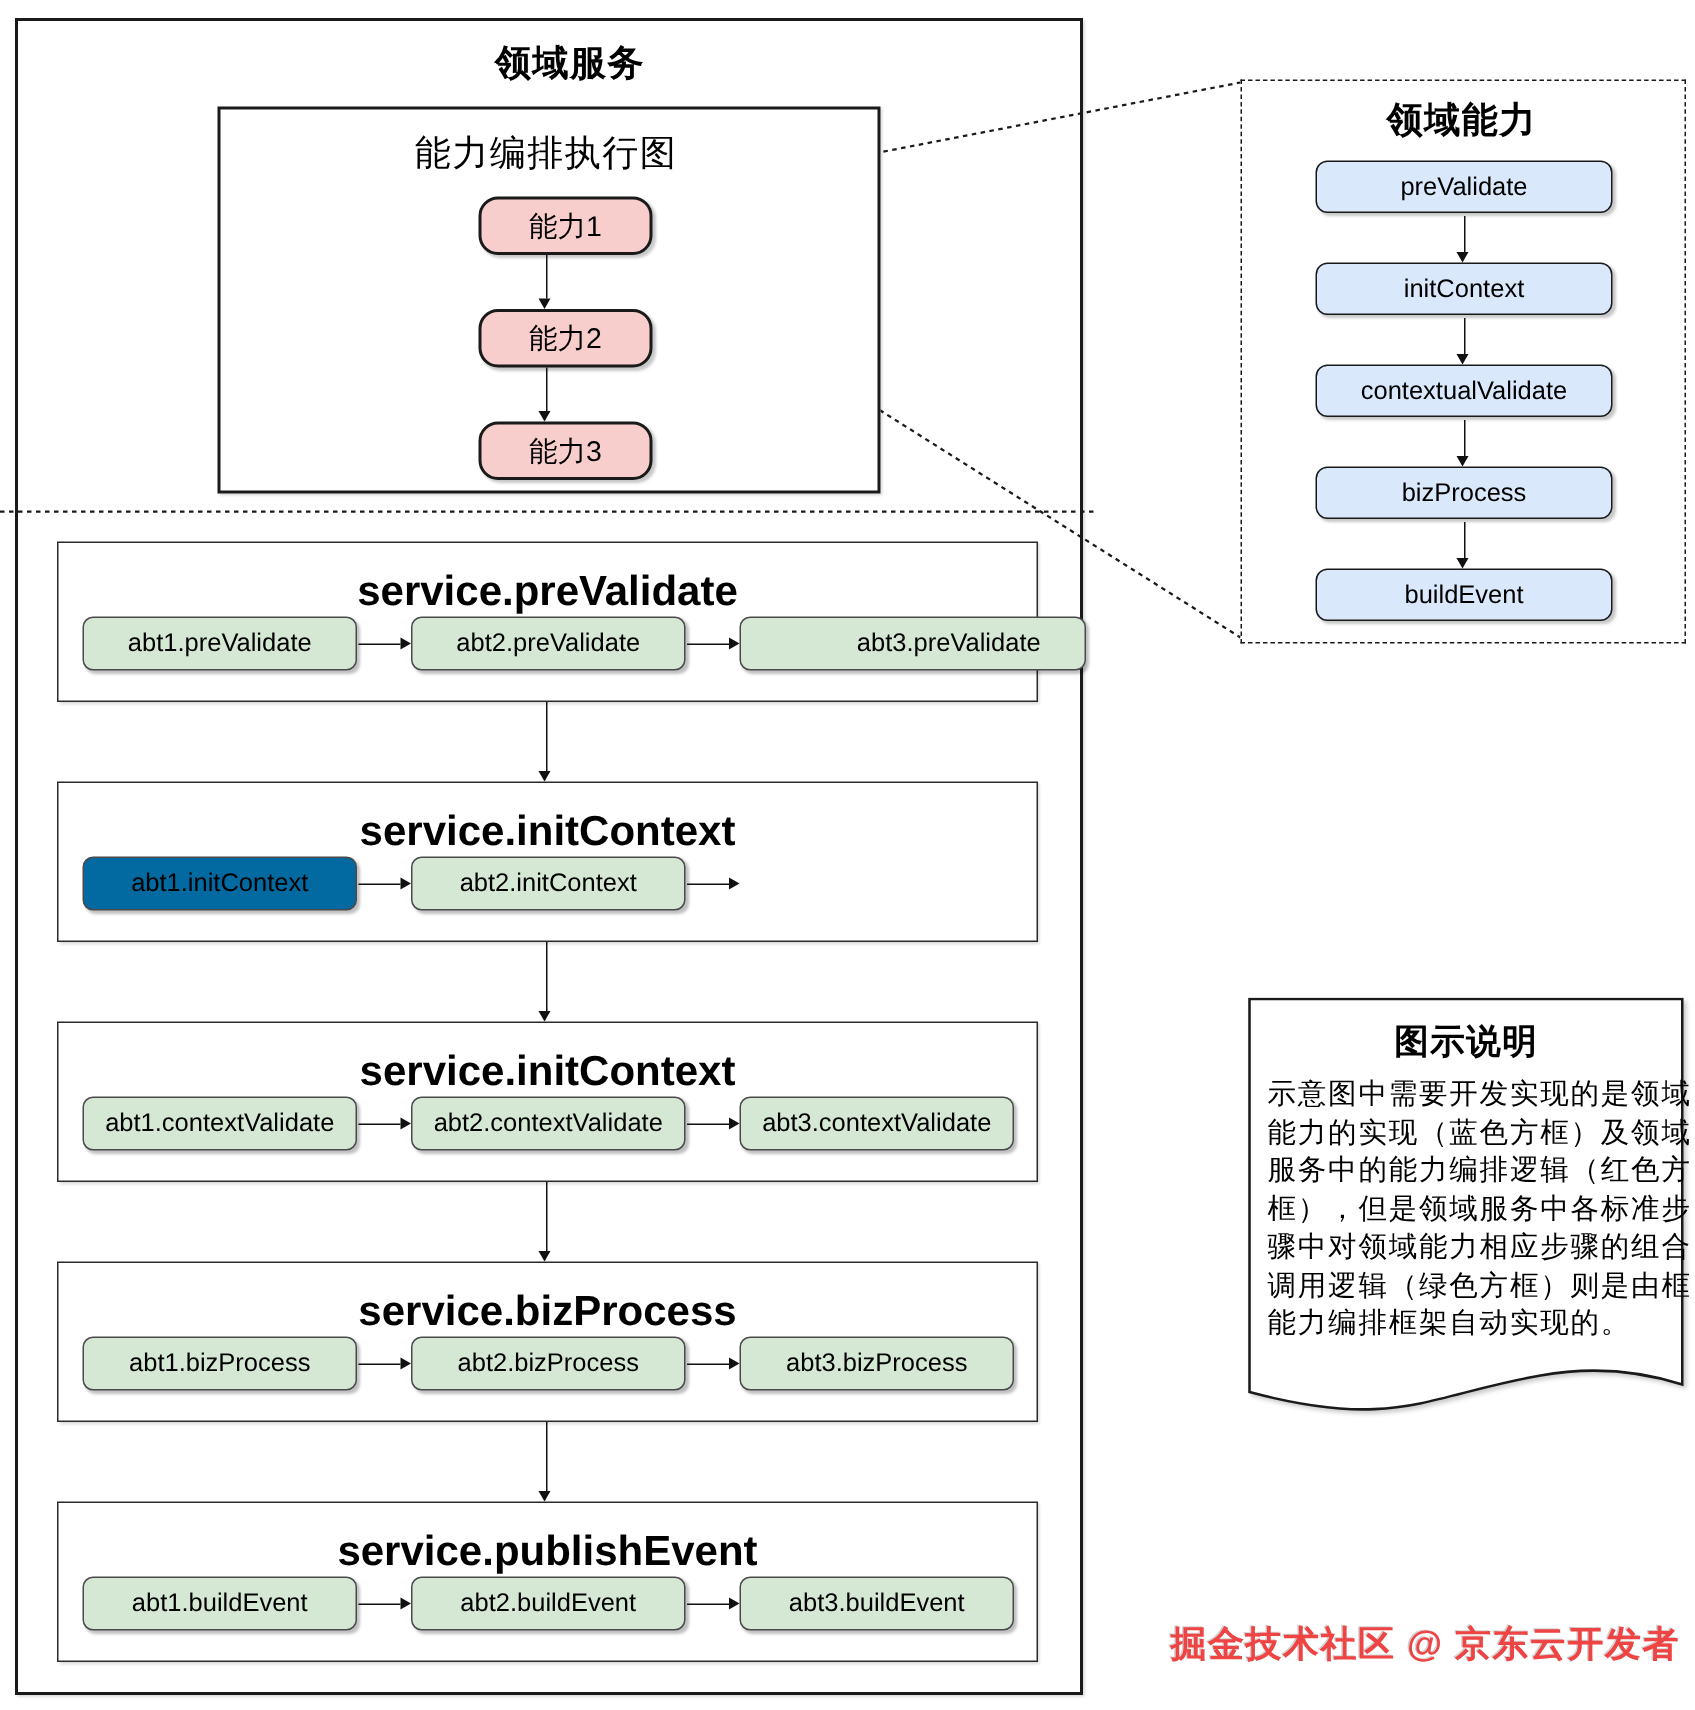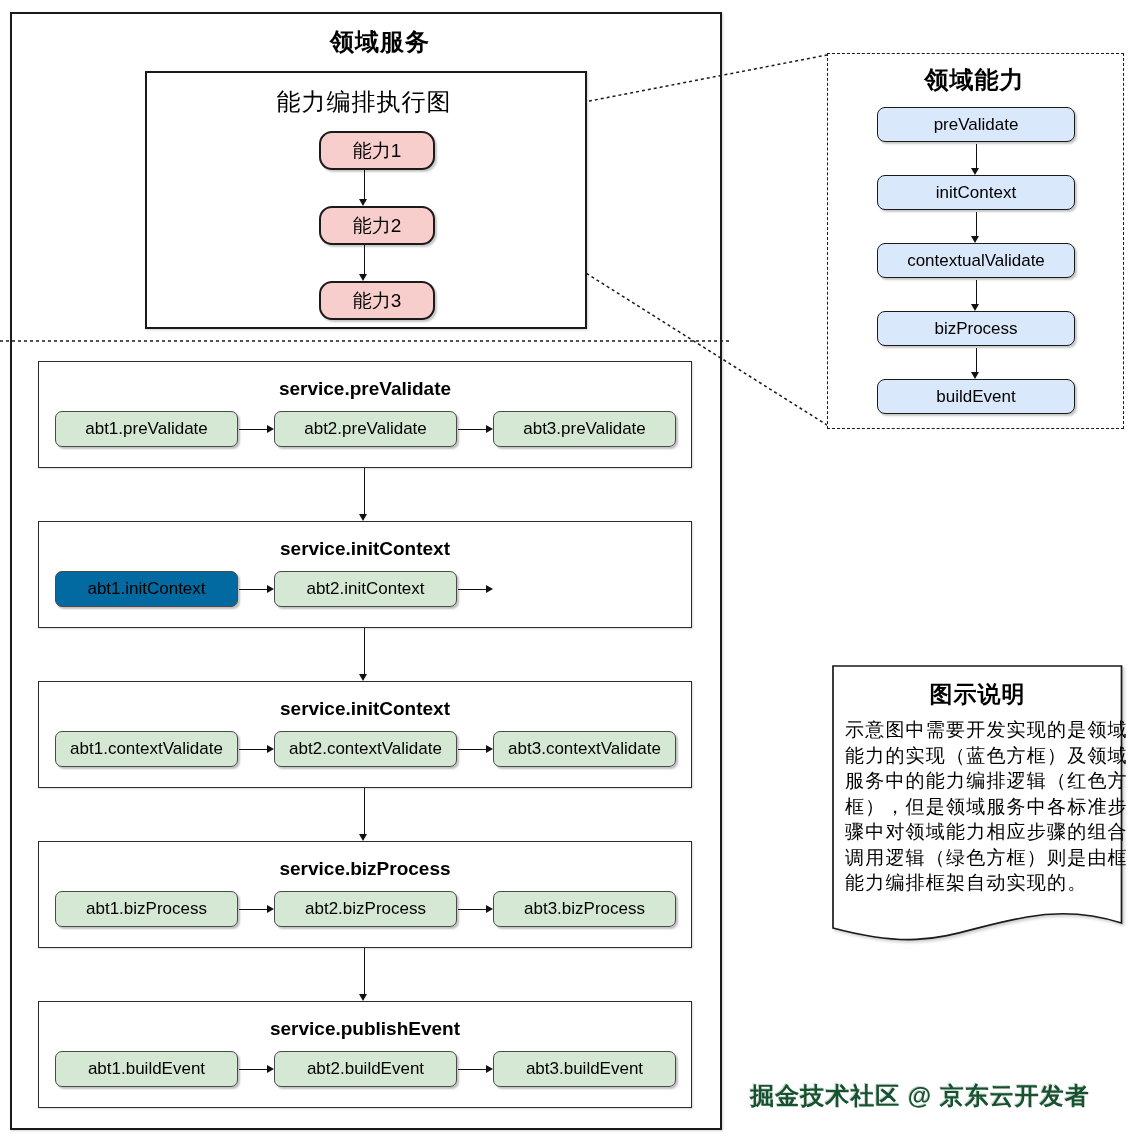--- a/index.html
+++ b/index.html
@@ -30,21 +30,21 @@
   .v-arrow::after{content:'';position:absolute;bottom:-7px;left:-5.7px;width:0;height:0;
                   border:4.9px solid transparent;border-bottom:none;border-top:7px solid #111;}
   .h-arrow{position:absolute;height:0;border-top:1.7px solid #111;}
   .h-arrow::after{content:'';position:absolute;right:-7px;top:-4.9px;width:0;height:0;
                   border:4.1px solid transparent;border-right:none;border-left:7px solid #111;}
 
   
   .service-row{position:absolute;left:38px;width:652px;height:105px;border:1.6px solid #2b2b2b;
                background:#fff;box-shadow:1px 1px 2px rgba(0,0,0,0.15);}
   .row-title{position:absolute;left:0;top:16px;width:100%;text-align:center;
-             font-size:19px;font-weight:700;}
+             font-size:28px;font-weight:700;}
   .green-box{position:absolute;top:49px;width:181px;height:34px;border:1.6px solid #4a4a4a;
              border-radius:7px;background:#d5e8d4;display:flex;align-items:center;justify-content:center;
              font-size:17px;box-shadow:2px 2px 2px rgba(0,0,0,0.25);}
 
   
   .cap-box{position:absolute;left:827px;top:53px;width:295px;height:374px;
            border:1.6px dashed #1a1a1a;background:#fff;}
   .cap-title{position:absolute;left:827px;top:64px;width:295px;text-align:center;
              font-size:24px;font-weight:700;letter-spacing:1px;}
   .blue-node{position:absolute;left:877px;width:196px;height:33px;border:1.7px solid #1a1a1a;
@@ -53,22 +53,22 @@
 
   
   .note{position:absolute;left:832px;top:665px;width:291px;height:295px;}
   .note svg{position:absolute;left:0;top:0;filter:drop-shadow(2px 2px 1.5px rgba(0,0,0,0.2));}
   .note-title{position:absolute;left:0;top:14px;width:291px;text-align:center;
               font-size:23px;font-weight:700;letter-spacing:1px;}
   .note-lines{position:absolute;left:13px;top:52px;font-size:19px;letter-spacing:1.2px;line-height:25.5px;}
   .note-line{white-space:nowrap;}
 
   
-  .watermark{position:absolute;left:720px;top:1080px;width:400px;text-align:center;
-             font-size:24px;font-weight:700;color:#14532d;letter-spacing:1px;
+  .watermark{position:absolute;left:720px;top:1080px;width:400px;text-align:right;
+             font-size:24px;font-weight:700;color:#ef4444;letter-spacing:1px;
              text-shadow:-1px -1px 0 rgba(0,0,0,0.18), 1px 1px 0 rgba(255,255,255,0.95);}
 </style>
 </head>
 <body>
 
 <div class="canvas">
 
   <svg class="overlay" viewBox="0 0 1130 1140">
     <line class="dash" x1="0" y1="341" x2="729" y2="341"></line>
     <line class="dash" x1="424" y1="133" x2="827" y2="55"></line>
@@ -88,21 +88,21 @@
       <div class="pink-node" style="top: 281px; background: rgb(248, 206, 204);">能力3</div>
     </div>
 
   <div id="rows-layer">
       <div class="service-row" style="top: 361px;">
         <div class="row-title">service.preValidate</div>
         <div class="green-box" style="left: 16px; background: rgb(213, 232, 212);">abt1.preValidate</div>
         <div class="h-arrow" style="left: 200px; top: 67px; width: 28px;"></div>
         <div class="green-box" style="left: 235px; background: rgb(213, 232, 212);">abt2.preValidate</div>
         <div class="h-arrow" style="left: 419px; top: 67px; width: 28px;"></div>
-        <div class="green-box" style="left: 454px; background: rgb(213, 232, 212);">abt3.preValidate</div>
+        <div class="green-box" style="left: 454px; background: rgb(213, 232, 212); padding-left: 48px;">abt3.preValidate</div>
       </div>
       <div class="v-arrow" style="left: 364px; top: 468px; height: 46px;"></div>
       <div class="service-row" style="top: 521px;">
         <div class="row-title">service.initContext</div>
         <div class="green-box" style="left: 16px; background: #0369a1;">abt1.initContext</div>
         <div class="h-arrow" style="left: 200px; top: 67px; width: 28px;"></div>
         <div class="green-box" style="left: 235px; background: rgb(213, 232, 212);">abt2.initContext</div>
         <div class="h-arrow" style="left: 419px; top: 67px; width: 28px;"></div>
       </div>
       <div class="v-arrow" style="left: 364px; top: 628px; height: 46px;"></div>

